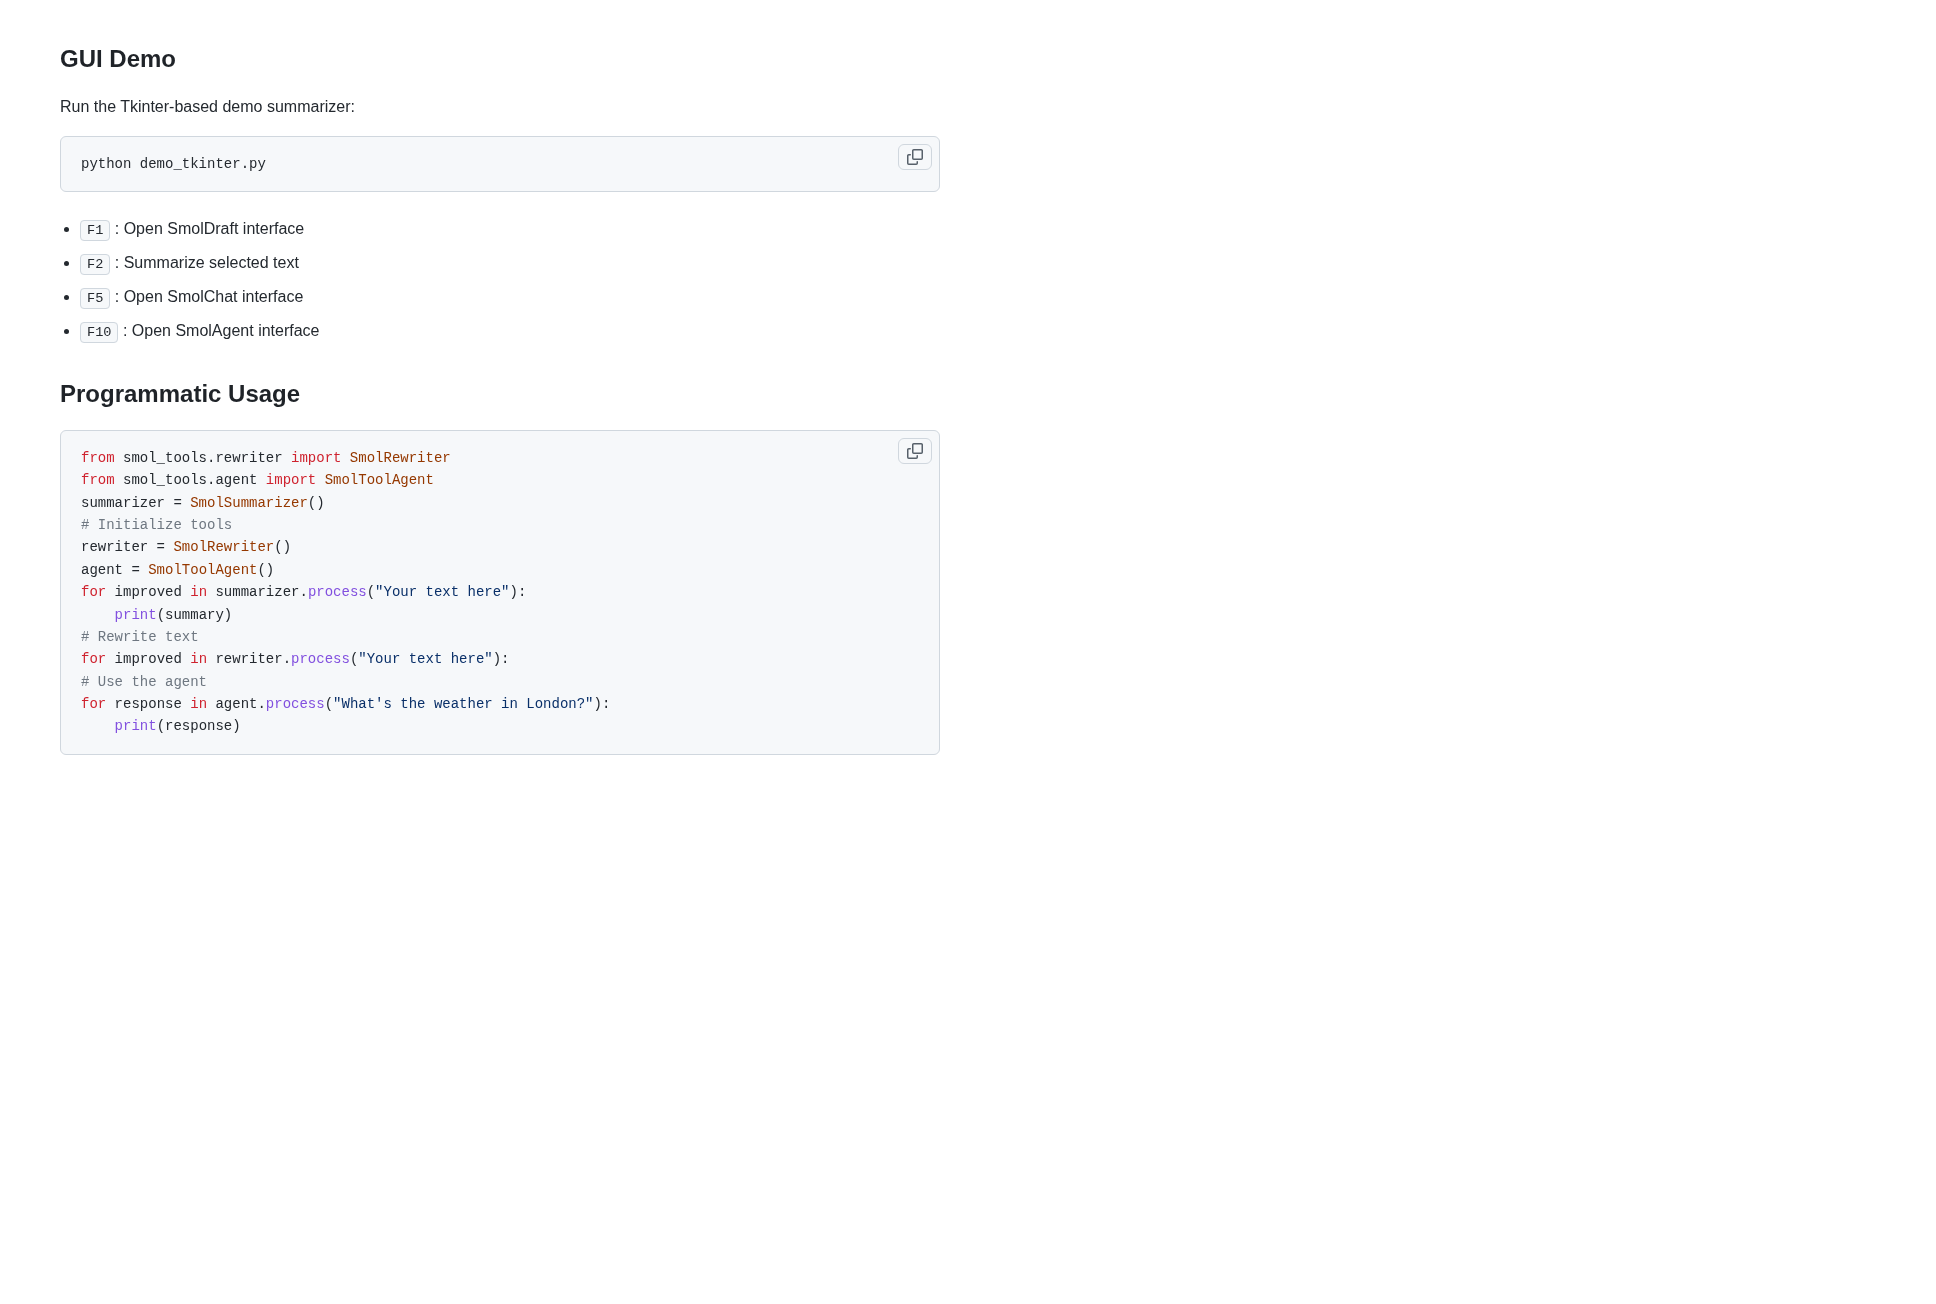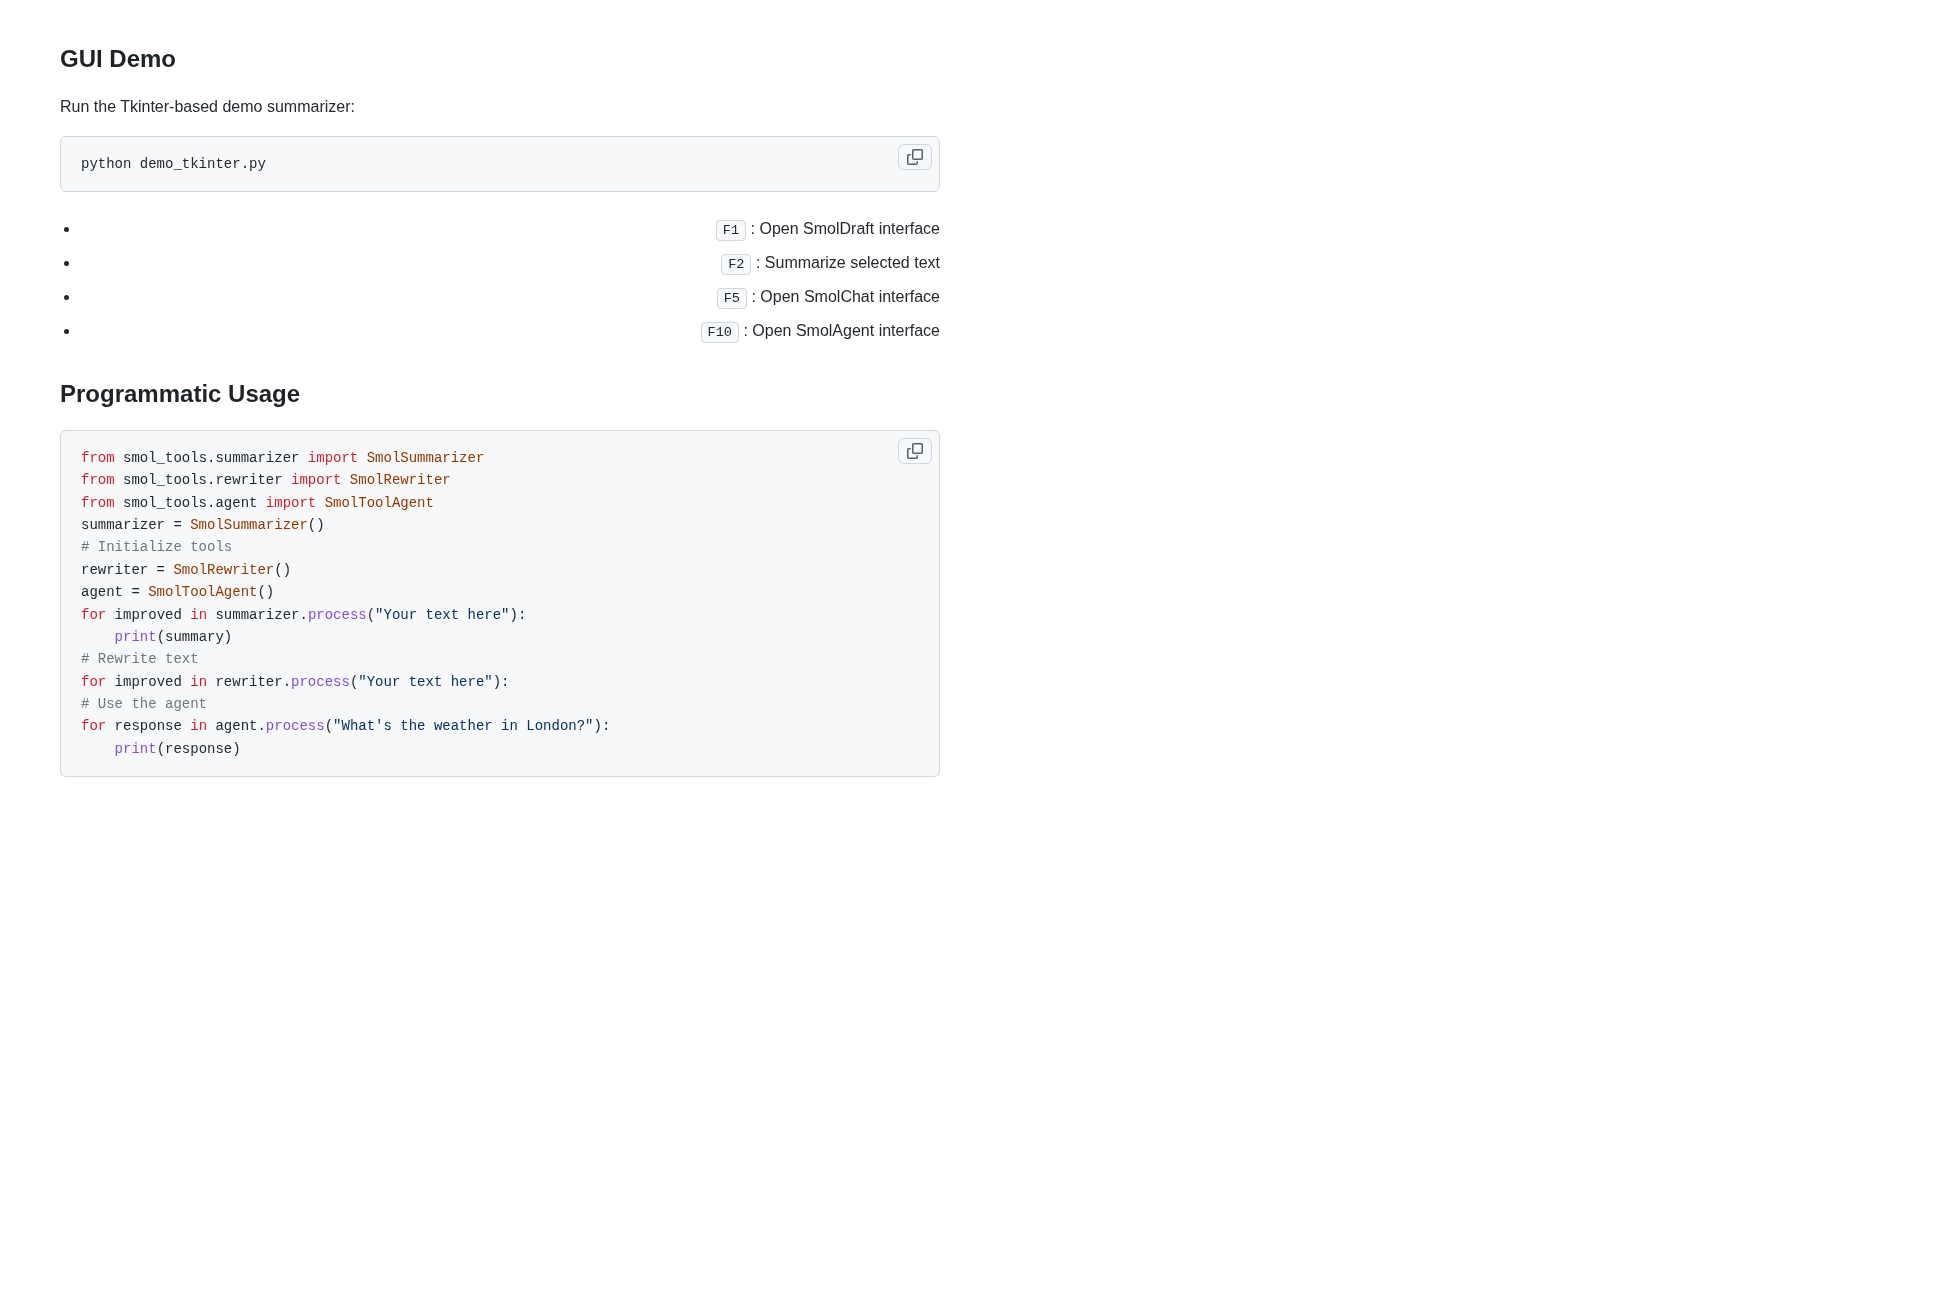--- a/index.html
+++ b/index.html
@@ -74,21 +74,20 @@
     }
 
     .copy-icon {
       width: 16px;
       height: 16px;
     }
 
     ul {
       margin-left: 20px;
       margin-bottom: 24px;
-      text-align: right;
     }
 
     ul li {
       margin-bottom: 8px;
       color: #24292f;
     }
 
     .section-gap {
       margin-bottom: 32px;
     }
@@ -145,21 +144,20 @@
       <span> : Open SmolAgent interface</span>
     </li>
   </ul>
 </div>
 
 <div>
   <h2 class="heading-gap">Programmatic Usage</h2>
 
   <div class="code-block-container">
     <div class="code-block">
-      <div><span class="kw">from</span> <span class="plain"> smol_tools.summarizer </span><span class="kw">import</span><span class="cls"> SmolSummarizer</span></div>
       <div><span class="kw">from</span><span class="plain"> smol_tools.rewriter </span><span class="kw">import</span><span class="cls"> SmolRewriter</span></div>
       <div><span class="kw">from</span><span class="plain"> smol_tools.agent </span><span class="kw">import</span><span class="cls"> SmolToolAgent</span></div>
       <div><span class="plain">summarizer = </span><span class="cls">SmolSummarizer</span><span class="plain">()</span></div>
       <div><span class="cm"># Initialize tools</span></div>
       <div><span class="plain">rewriter = </span><span class="cls">SmolRewriter</span><span class="plain">()</span></div>
       <div><span class="plain">agent = </span><span class="cls">SmolToolAgent</span><span class="plain">()</span></div>
       <div><span class="kw">for</span><span class="plain"> improved </span><span class="kw">in</span><span class="plain"> summarizer.</span><span class="fn">process</span><span class="plain">(</span><span class="str">"Your text here"</span><span class="plain">):</span></div>
       <div><span class="plain">&nbsp;&nbsp;&nbsp;&nbsp;</span><span class="fn">print</span><span class="plain">(summary)</span></div>
       <div><span class="cm"># Rewrite text</span></div>
       <div><span class="kw">for</span><span class="plain"> improved </span><span class="kw">in</span><span class="plain"> rewriter.</span><span class="fn">process</span><span class="plain">(</span><span class="str">"Your text here"</span><span class="plain">):</span></div>

